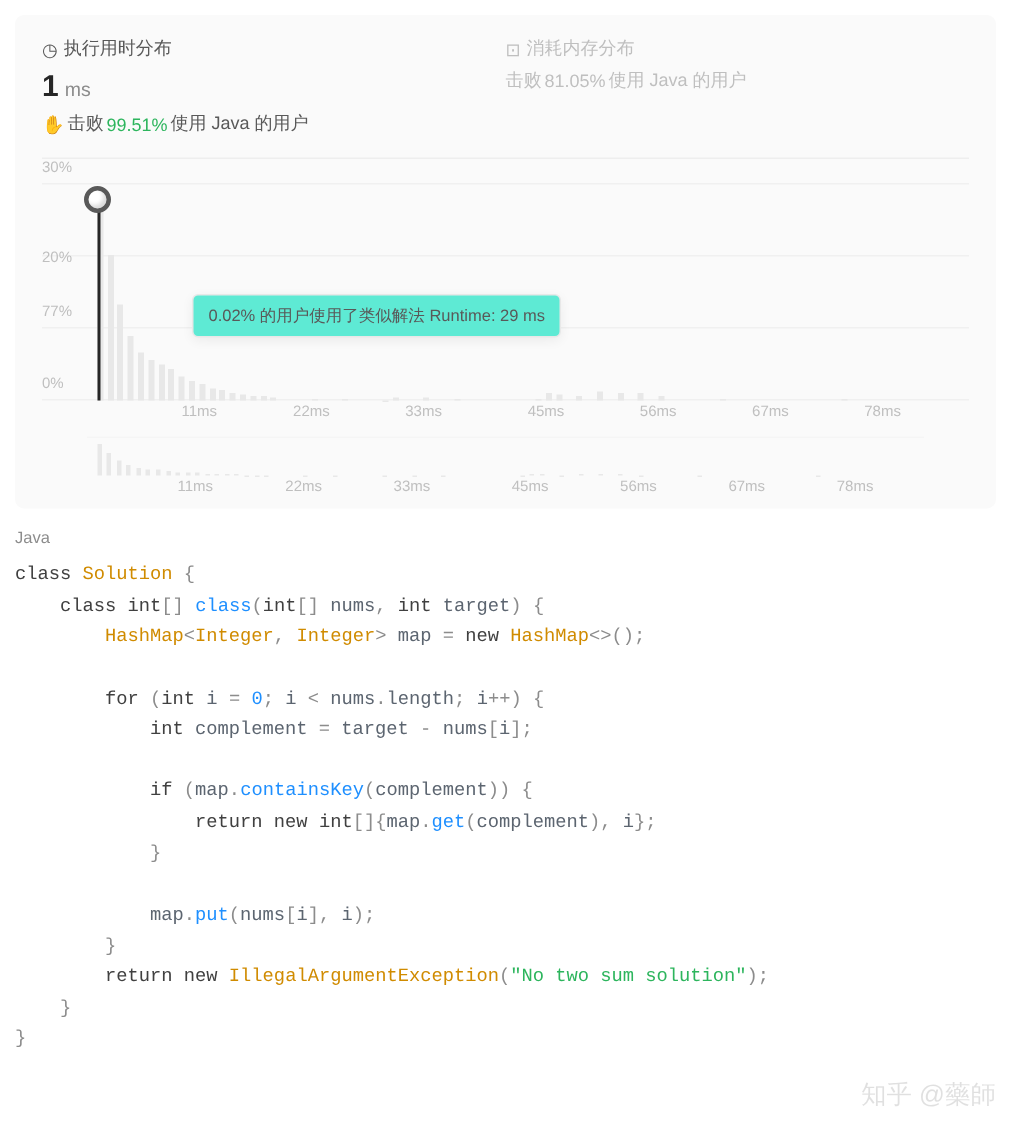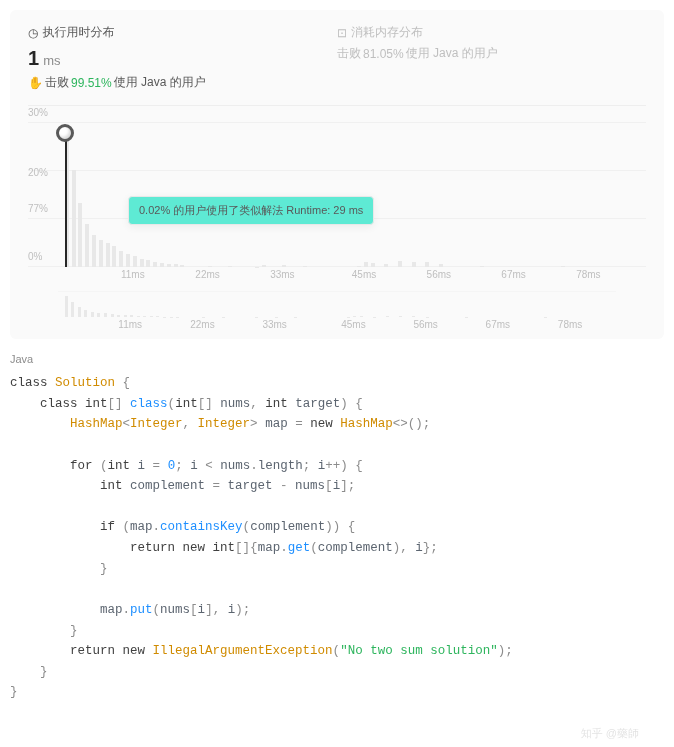--- a/index.html
+++ b/index.html
@@ -37,21 +37,21 @@
 .code-card { margin: 14px 10px 10px; }
 .code-lang { font-size: 11px; color: #8c8c8c; margin-bottom: 8px; }
 pre.code { font-family: "SF Mono", Consolas, "Courier New", monospace; font-size: 12.5px; line-height: 1.65; color: #5c6570; white-space: pre; overflow-x: auto; }
 .kw { color: #404040; }
 .cls { color: #d08b00; }
 .typ { color: #d08b00; }
 .fn { color: #1e8fff; }
 .num { color: #1e8fff; }
 .str { color: #2db55d; }
 .pun { color: #8c8c8c; }
-.watermark { position: absolute; right: 35px; bottom: 6px; font-size: 11px; color: rgba(0,0,0,.12); }
+.watermark { position: absolute; right: 10px; bottom: 6px; font-size: 17px; color: rgba(0,0,0,.12); }
 .root { position: relative; width: 674px; height: 747px; overflow: hidden; }
 </style>
 </head>
 <body>
 
 <div class="root">
 
   <div class="stats-card">
     <div class="stats-row">
 

